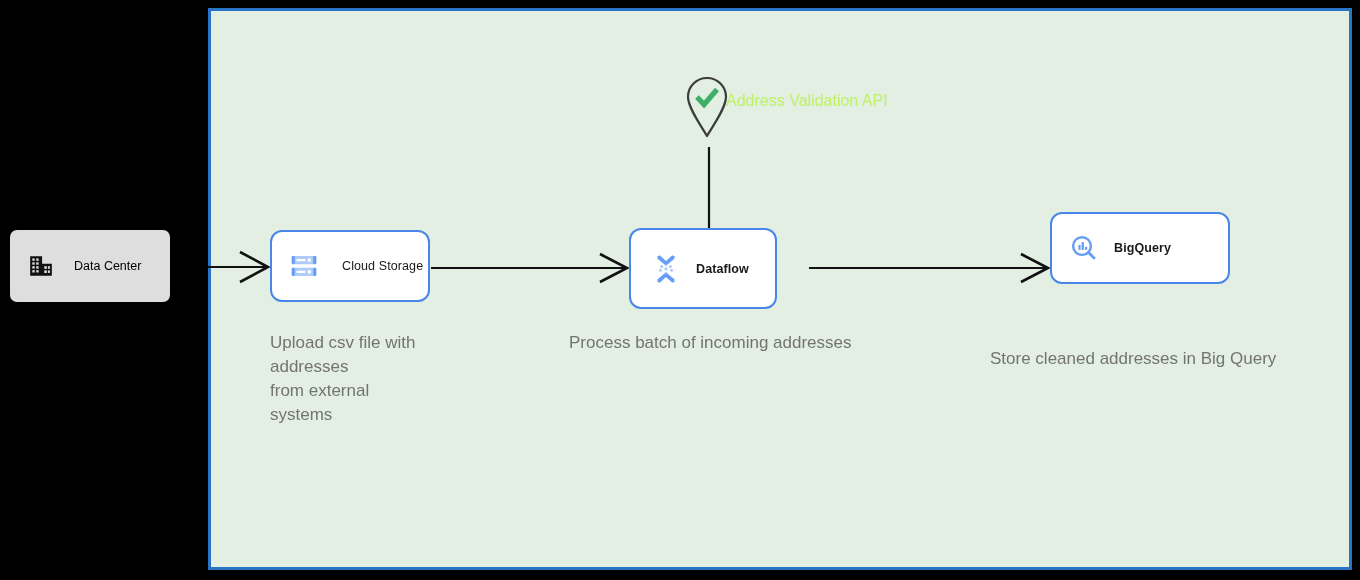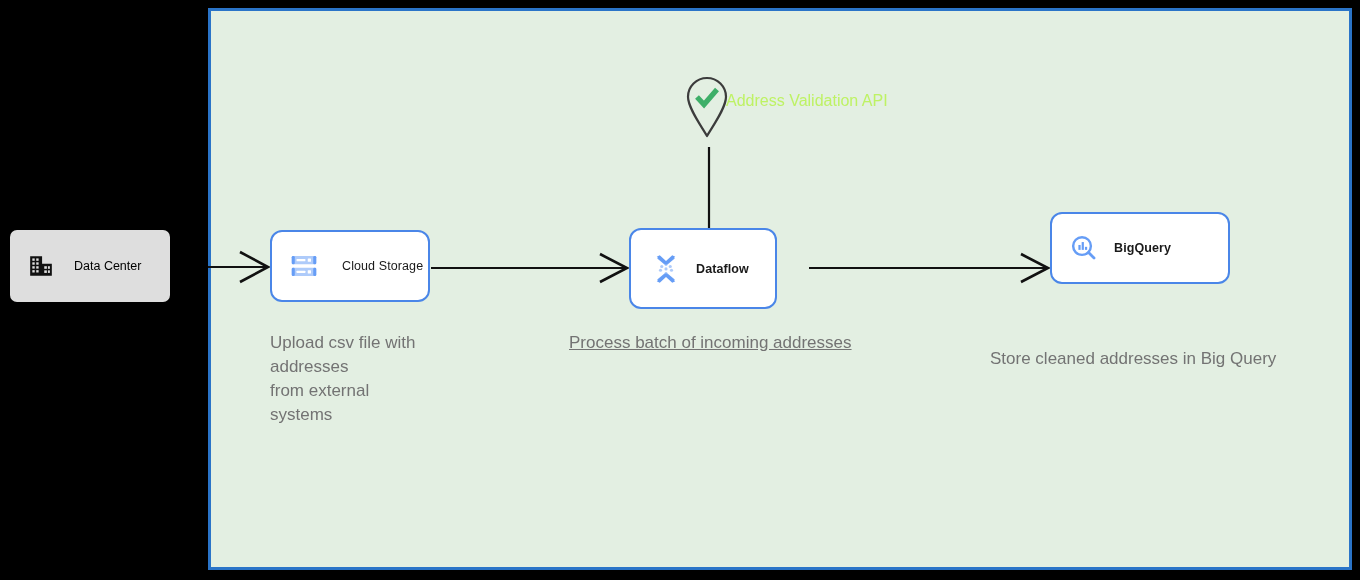--- a/index.html
+++ b/index.html
@@ -129,21 +129,20 @@
     left: 270px;
     top: 331px;
     width: 240px;
     text-align: left;
     white-space: pre-line;
   }
   #caption-process {
     left: 569px;
     top: 331px;
     white-space: nowrap;
-    text-decoration: underline;
   }
   #caption-store {
     left: 990px;
     top: 347px;
     white-space: nowrap;
   }
 
   
   #connectors {
     position: absolute;

